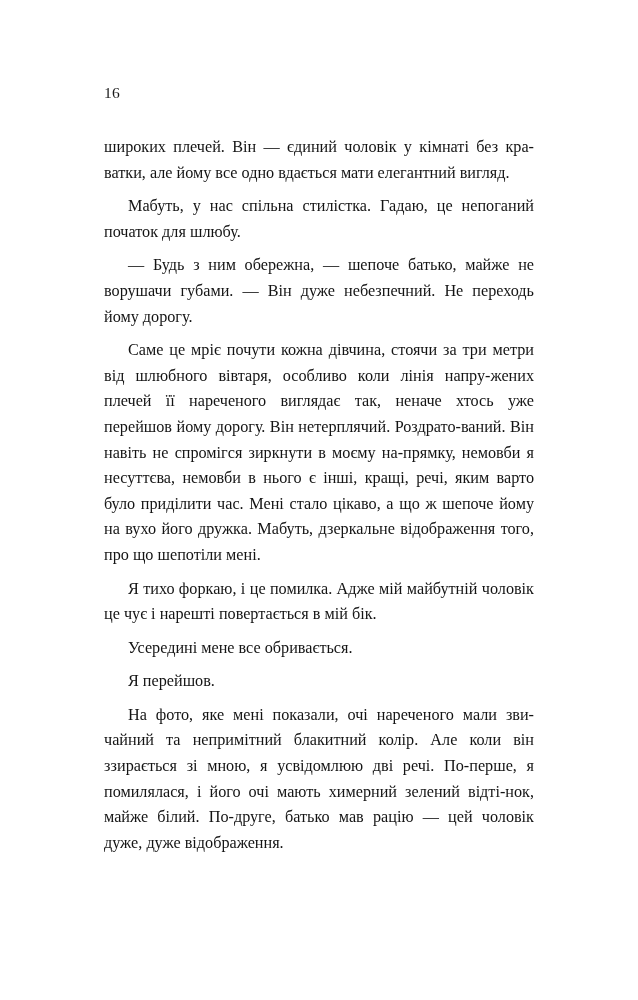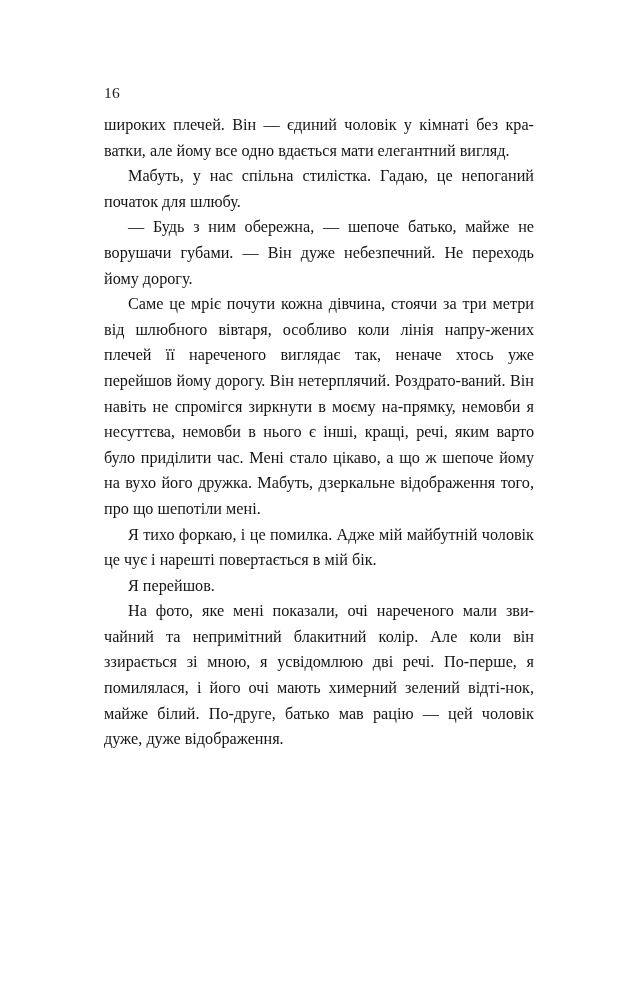--- a/index.html
+++ b/index.html
@@ -25,49 +25,50 @@
     position: absolute;
     left: 104px;
     top: 84px;
     font-size: 15.5px;
     letter-spacing: 0.2px;
     color: #1a1a1a;
   }
   .text-block {
     position: absolute;
     left: 104px;
-    top: 113px;
+    top: 135px;
     width: 430px;
     font-size: 16.2px;
     line-height: 25.6px;
     text-align: justify;
     text-justify: inter-word;
     hyphens: manual;
     color: #141414;
   }
   .text-block p {
     margin: 0;
     text-indent: 0;
   }
   .text-block p.indent {
     text-indent: 24px;
   }
   .text-block p + p {
-    margin-top: 0;
+    margin-top: 8px;
   }
   .em {
   }
 </style>
 </head>
 <body>
 
 <div class="page">
   <div class="page-number">16</div>
   <div class="text-block">
       <p><span>широких плечей. Він — єдиний чоловік у кімнаті без кра-ватки, але йому все одно вдається мати елегантний вигляд.</span></p>
       <p class="indent"><span>Мабуть, у нас спільна стилістка. Гадаю, це непоганий початок для шлюбу.</span></p>
       <p class="indent"><span>— </span><span class="em">Будь з ним обережна</span><span>, — шепоче батько, майже не ворушачи губами. — </span><span class="em">Він дуже небезпечний. Не переходь йому дорогу</span><span>.</span></p>
       <p class="indent"><span>Саме це мріє почути кожна дівчина, стоячи за три метри від шлюбного вівтаря, особливо коли лінія напру-жених плечей її нареченого виглядає так, неначе хтось уже перейшов йому дорогу. Він нетерплячий. Роздрато-ваний. Він навіть не спромігся зиркнути в моєму на-прямку, немовби я несуттєва, немовби в нього є інші, кращі, речі, яким варто було приділити час. Мені стало цікаво, а що ж шепоче йому на вухо його дружка. Мабуть, дзеркальне відображення того, про що шепотіли мені.</span></p>
       <p class="indent"><span>Я тихо форкаю, і це помилка. Адже мій майбутній чоловік це чує і нарешті повертається в мій бік.</span></p>
+      <p class="indent"><span>Усередині мене все обривається.</span></p>
       <p class="indent"><span>Я перейшов.</span></p>
       <p class="indent"><span>На фото, яке мені показали, очі нареченого мали зви-чайний та непримітний блакитний колір. Але коли він ззирається зі мною, я усвідомлюю дві речі. По-перше, я помилялася, і його очі мають химерний зелений відті-нок, майже білий. По-друге, батько мав рацію — цей чоловік дуже, </span><span class="em">дуже</span><span> відображення.</span></p>
     </div>
 </div>
 
 </body></html>

